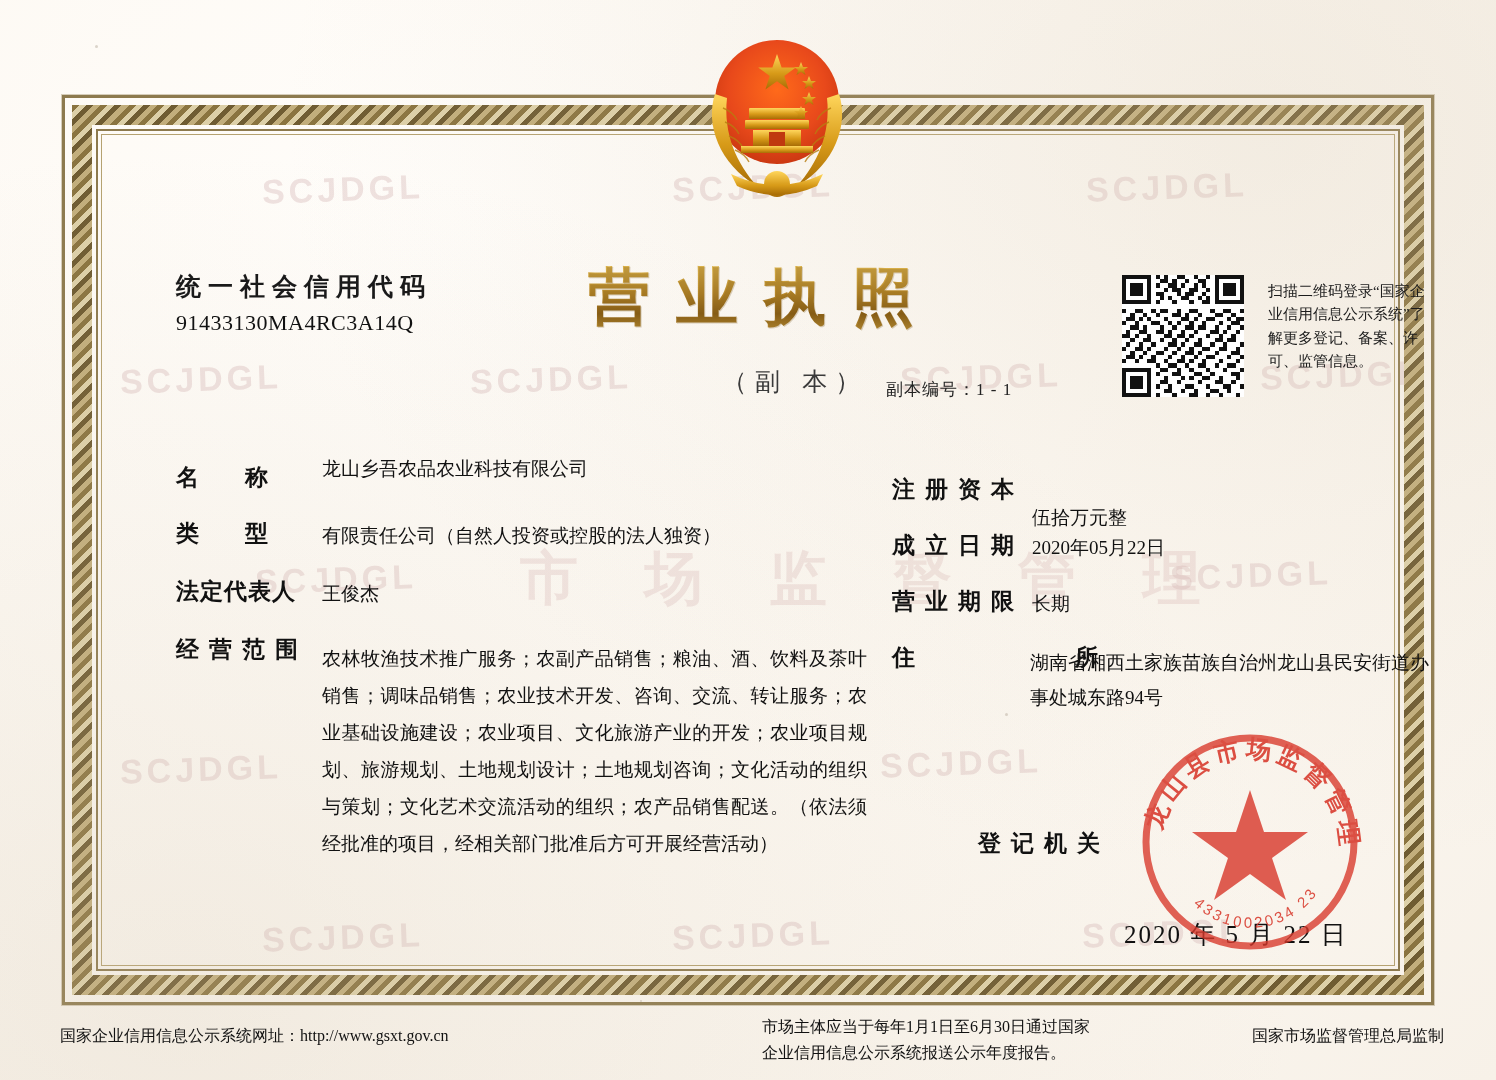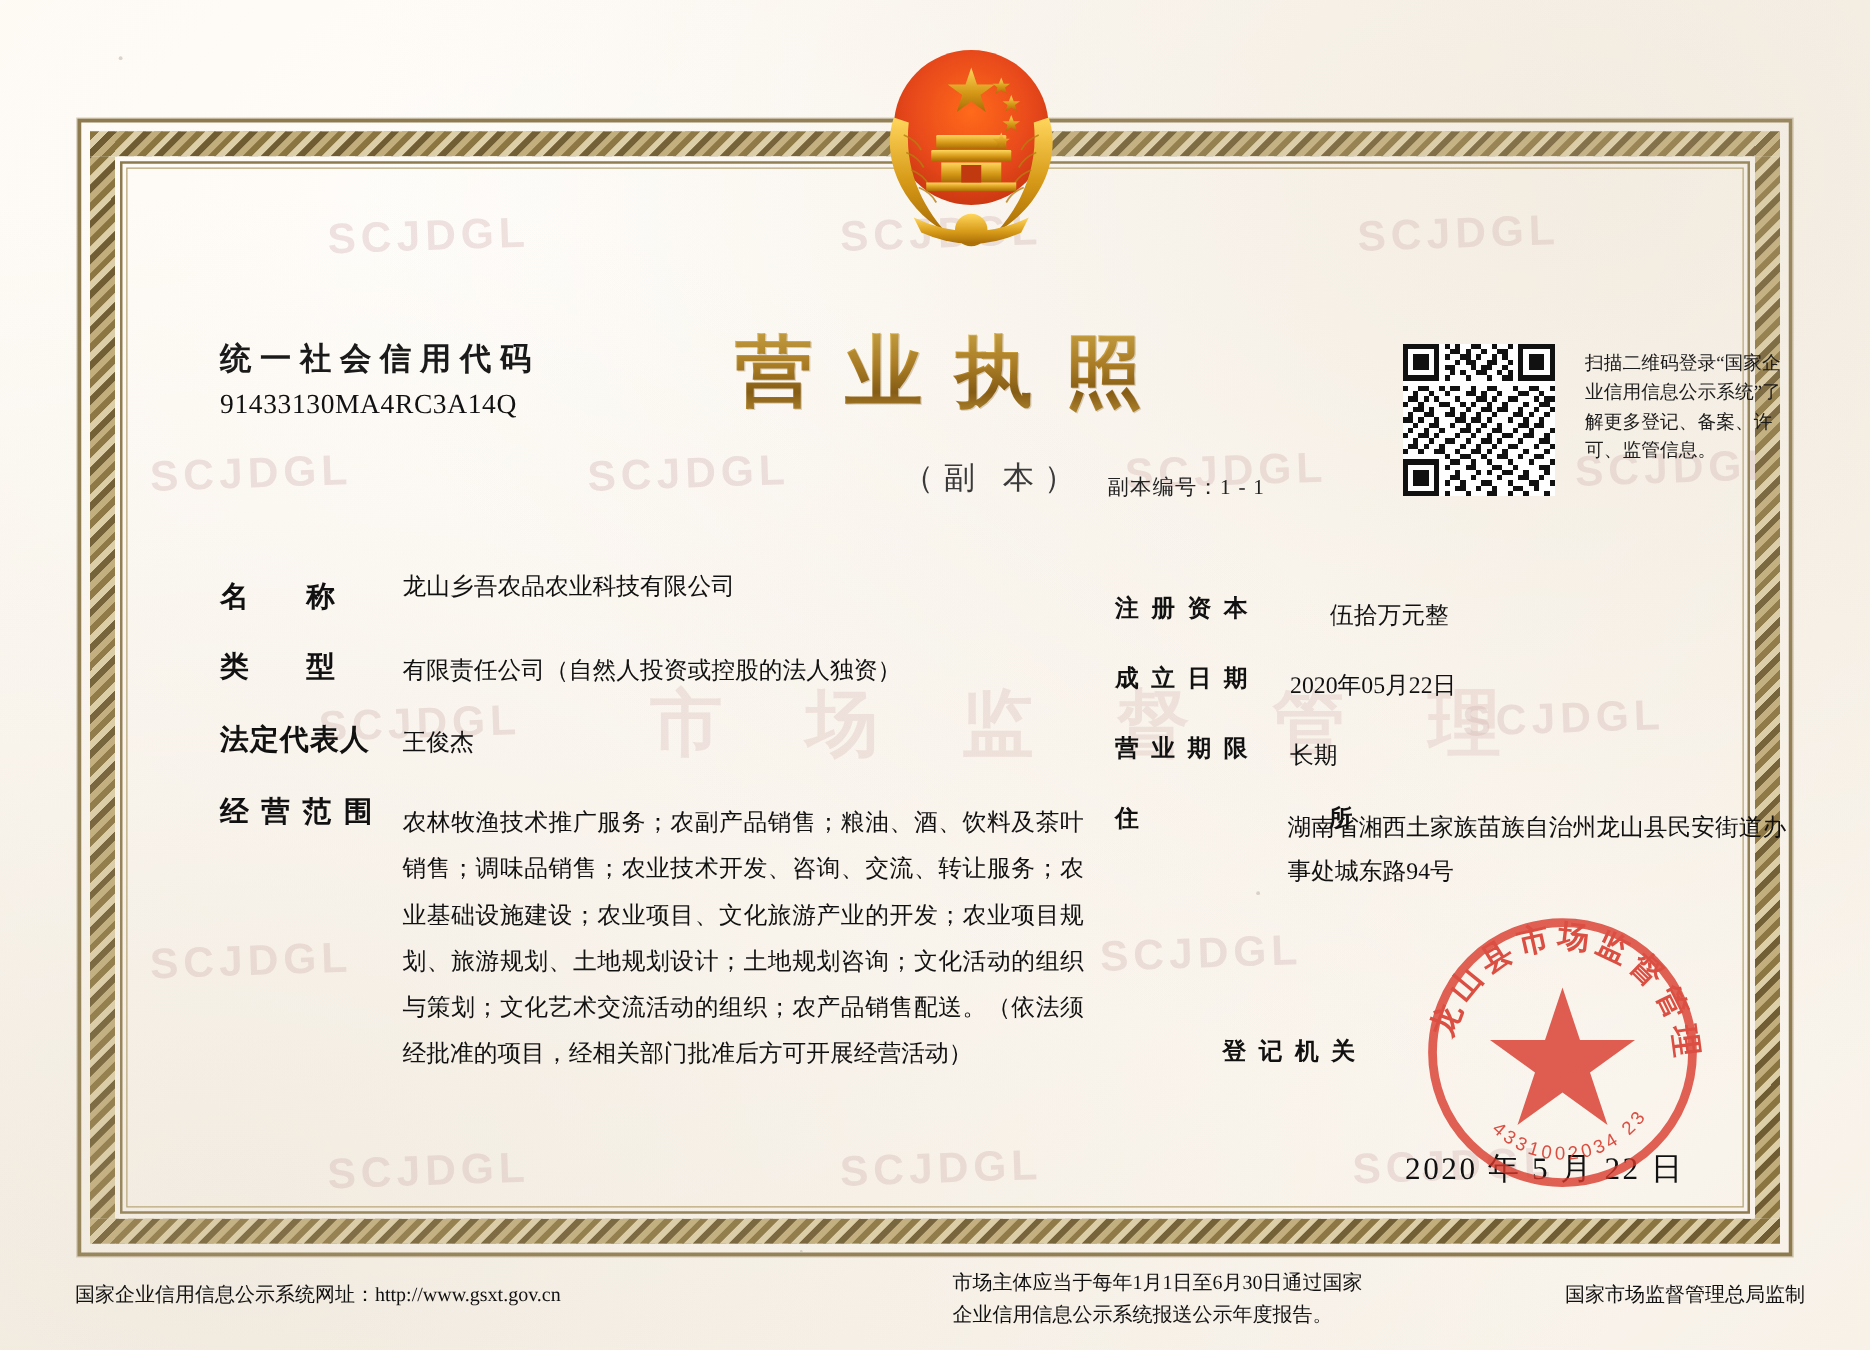--- a/index.html
+++ b/index.html
@@ -151,21 +151,21 @@
   .scope-value{
     position:absolute;
     left:322px; top:640px; width:545px;
     font-size:19px; line-height:1.95; color:#111; text-align:justify;
     font-family:"Liberation Serif", serif;
   }
 
   
   .r-label{
     position:absolute;
-    font-size:19px; font-weight:700; color:#111;
+    font-size:23px; font-weight:700; color:#111;
     font-family:"Liberation Serif", serif;
     text-align:right;
   }
   .r-value{
     position:absolute;
     font-size:19px; color:#111;
     font-family:"Liberation Serif", serif;
   }
   .addr-value{
     position:absolute; left:1030px; top:645px; width:400px;
@@ -516,21 +516,21 @@
     <div class="f-label" style="left:176px; top:518px;">类　　型</div>
     <div class="f-value" style="left:322px; top:523px;">有限责任公司（自然人投资或控股的法人独资）</div>
 
     <div class="f-label" style="left:176px; top:576px; letter-spacing:1px;">法定代表人</div>
     <div class="f-value" style="left:322px; top:581px;">王俊杰</div>
 
     <div class="f-label" style="left:176px; top:634px; letter-spacing:10px;">经营范围</div>
     <div class="scope-value">农林牧渔技术推广服务；农副产品销售；粮油、酒、饮料及茶叶销售；调味品销售；农业技术开发、咨询、交流、转让服务；农业基础设施建设；农业项目、文化旅游产业的开发；农业项目规划、旅游规划、土地规划设计；土地规划咨询；文化活动的组织与策划；文化艺术交流活动的组织；农产品销售配送。（依法须经批准的项目，经相关部门批准后方可开展经营活动）</div>
 
     <div class="r-label" style="left:892px; top:474px; letter-spacing:10px;">注册资本</div>
-    <div class="r-value" style="left:1032px; top:479px;margin-left:32px;">伍拾万元整</div>
+    <div class="r-value" style="left:1032px; top:505px;">伍拾万元整</div>
 
     <div class="r-label" style="left:892px; top:530px; letter-spacing:10px;">成立日期</div>
     <div class="r-value" style="left:1032px; top:535px;">2020年05月22日</div>
 
     <div class="r-label" style="left:892px; top:586px; letter-spacing:10px;">营业期限</div>
     <div class="r-value" style="left:1032px; top:591px;">长期</div>
 
     <div class="r-label" style="left:892px; top:642px; letter-spacing:38px;">住　　所</div>
     <div class="addr-value">湖南省湘西土家族苗族自治州龙山县民安街道办事处城东路94号</div>
 

